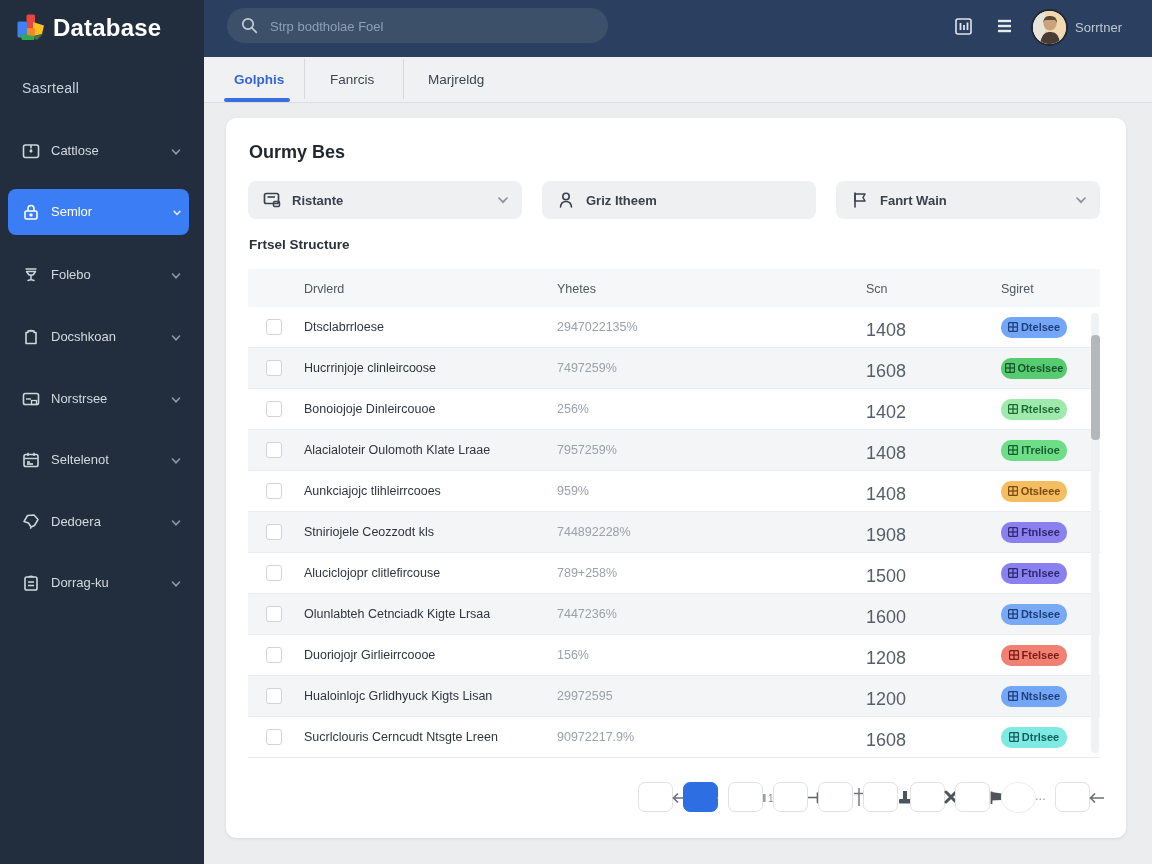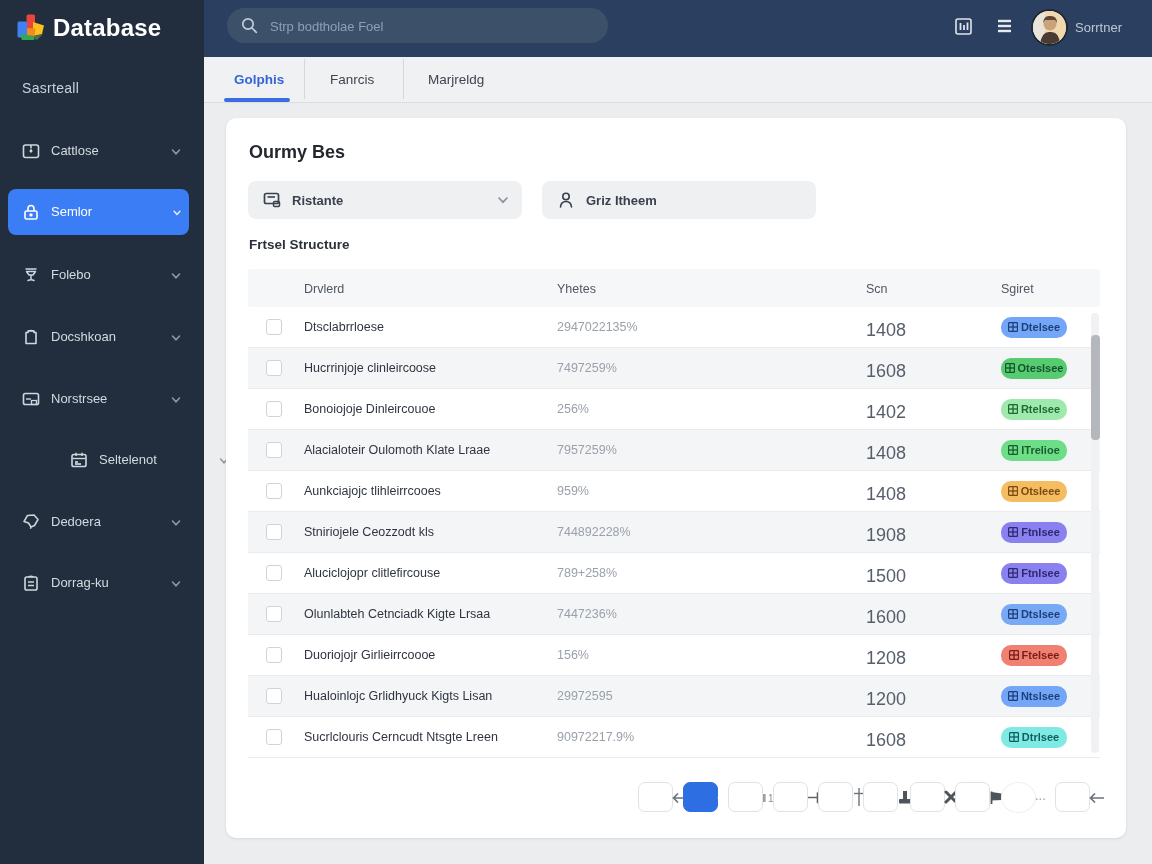--- a/index.html
+++ b/index.html
@@ -174,21 +174,21 @@
       <svg class="ico" viewBox="0 0 18 18">
           <rect x="1.5" y="3.5" width="15" height="11" rx="1.8" fill="none" stroke="#cfd7de" stroke-width="1.6"></rect>
           <line x1="4" y1="9" x2="9" y2="9" stroke="#cfd7de" stroke-width="1.4"></line>
           <rect x="9.5" y="10.5" width="5" height="4" fill="none" stroke="#cfd7de" stroke-width="1.3"></rect>
         </svg>
       <span class="txt">Norstrsee</span>
       <svg class="chev" viewBox="0 0 12 12">
           <path d="M2.5 4 L6 7.8 L9.5 4" fill="none" stroke="#8e99a5" stroke-width="1.6" stroke-linecap="round"></path>
         </svg>
     </div>
-    <div class="navitem abs" style="top:437px;margin-left:48px;">
+    <div class="navitem abs" style="top:437px;">
       <svg class="ico" viewBox="0 0 18 18">
           <rect x="2" y="3.5" width="14" height="12" rx="1.8" fill="none" stroke="#cfd7de" stroke-width="1.6"></rect>
           <line x1="6" y1="1.8" x2="6" y2="5" stroke="#cfd7de" stroke-width="1.5"></line>
           <line x1="12" y1="1.8" x2="12" y2="5" stroke="#cfd7de" stroke-width="1.5"></line>
           <line x1="2.5" y1="7.5" x2="15.5" y2="7.5" stroke="#cfd7de" stroke-width="1.4"></line>
           <line x1="5" y1="11" x2="8" y2="11" stroke="#cfd7de" stroke-width="1.7"></line>
           <line x1="5" y1="13" x2="11" y2="13" stroke="#cfd7de" stroke-width="1.7"></line>
         </svg>
       <span class="txt">Seltelenot</span>
       <svg class="chev" viewBox="0 0 12 12">
@@ -230,20 +230,30 @@
       <svg class="fchev" viewBox="0 0 12 12">
           <path d="M2 4 L6 8.2 L10 4" fill="none" stroke="#8a919c" stroke-width="1.7" stroke-linecap="round"></path>
         </svg>
     </div>
     <div id="f2" class="filter">
       <svg class="fico" viewBox="0 0 18 18">
           <circle cx="9" cy="5.5" r="3.2" fill="none" stroke="#3a414d" stroke-width="1.6"></circle>
           <path d="M3.5 16 Q4 10.5 9 10.5 Q14 10.5 14.5 16" fill="none" stroke="#3a414d" stroke-width="1.6" stroke-linecap="round"></path>
         </svg>
       <span class="ftxt">Griz Itheem</span>
+    </div>
+    <div id="f3" class="filter">
+      <svg class="fico" viewBox="0 0 18 18">
+          <line x1="4" y1="2" x2="4" y2="16" stroke="#3a414d" stroke-width="1.6" stroke-linecap="round"></line>
+          <path d="M4 3 L14 3 L12 6.5 L14 10 L4 10 Z" fill="none" stroke="#3a414d" stroke-width="1.5" stroke-linejoin="round"></path>
+        </svg>
+      <span class="ftxt">Fanrt Wain</span>
+      <svg class="fchev" viewBox="0 0 12 12">
+          <path d="M2 4 L6 8.2 L10 4" fill="none" stroke="#8a919c" stroke-width="1.7" stroke-linecap="round"></path>
+        </svg>
     </div>
     <div id="tlabel" class="abs">Frtsel Structure</div>
 
     <div id="thead" class="abs">
       <span style="left:56px;">Drvlerd</span>
       <span style="left:309px;">Yhetes</span>
       <span style="left:618px;">Scn</span>
       <span style="left:753px;">Sgiret</span>
     </div>
     <div id="tbody">

